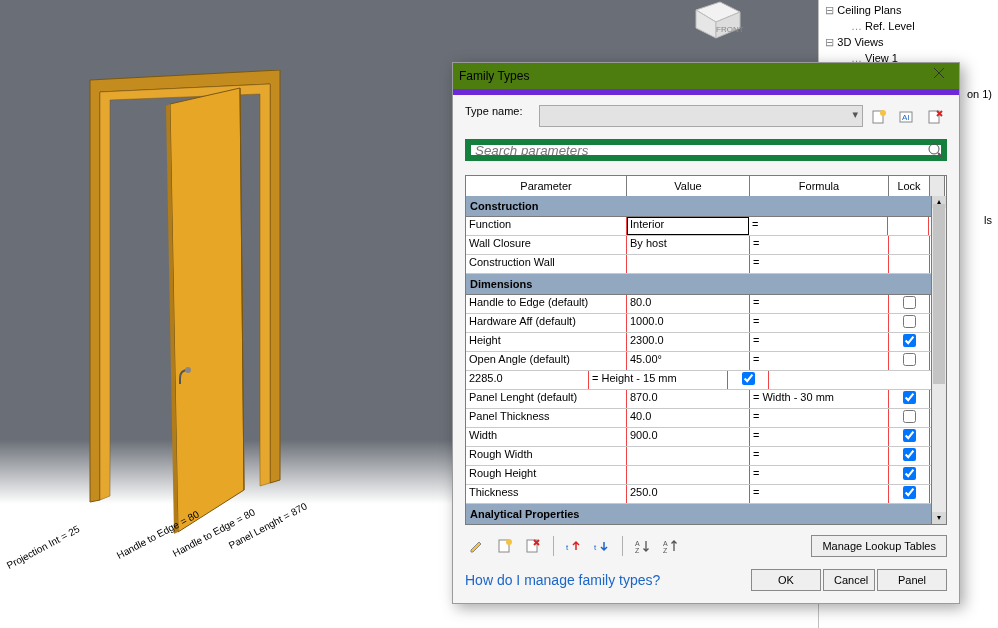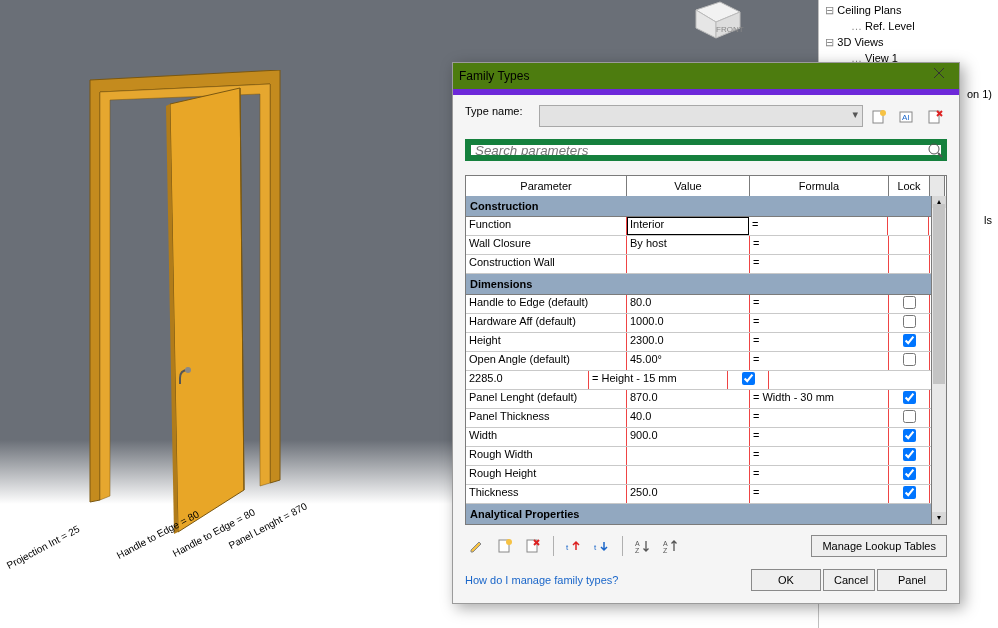--- a/index.html
+++ b/index.html
@@ -44,21 +44,21 @@
 .row .l input{margin:0}
 .row.sel .v{border:1.5px solid #000;padding:0 2px}
 .vscroll{position:absolute;top:20px;right:0;width:14px;bottom:0;background:#e8e8e8;border-left:1px solid #7b7b7b}
 .vscroll .thumb{position:absolute;left:1px;right:1px;top:8px;height:180px;background:#c4c4c4}
 .vscroll .arr{position:absolute;left:0;right:0;height:12px;background:#d8d8d8;text-align:center;font-size:8px;line-height:12px}
 .toolbar{height:30px;margin:6px 12px 0;display:flex;align-items:center;justify-content:space-between}
 .toolbar .left{display:flex;gap:4px;align-items:center}
 .toolbar .sep{width:1px;height:20px;background:#b0b0b0;margin:0 4px}
 .btn{height:22px;padding:0 10px;background:#efefef;border:1px solid #8a8a8a;cursor:default;font-size:11px}
 .footer{display:flex;align-items:center;justify-content:space-between;margin:8px 12px 12px}
-.footer a{color:#1a66c9;text-decoration:none;font-size:11px}
+.footer a{color:#1a66c9;text-decoration:none;font-size:14px}
 .footer .btns{display:flex;gap:2px}
 .cube{position:absolute;left:686px;top:-8px}
 </style>
 </head>
 <body>
 <div class="canvas">
 
 <div class="viewport">
   <div class="floor"></div>
   <svg class="door-svg" width="340" height="470">

